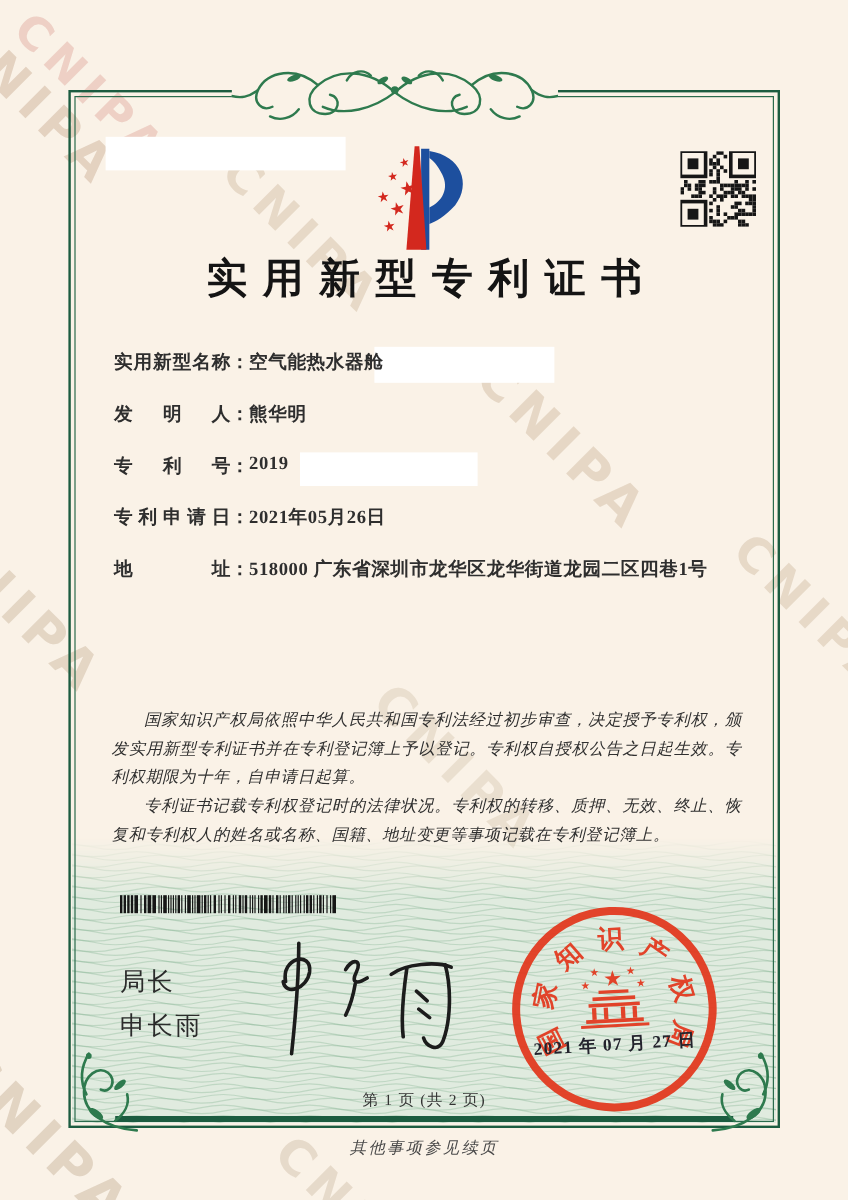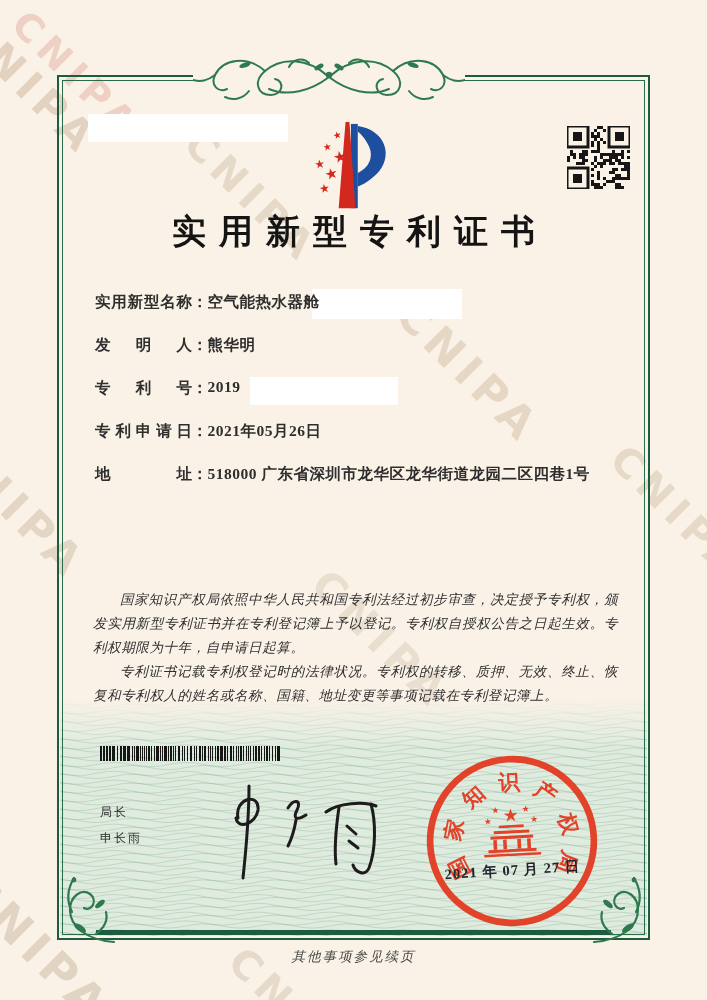--- a/index.html
+++ b/index.html
@@ -43,21 +43,21 @@
   
   .greenband{position:absolute;left:60px;top:698px;width:587px;height:238px;z-index:1;
           background:#e0ebdf;
           -webkit-mask-image:linear-gradient(to bottom,transparent 0,#000 48px);
           mask-image:linear-gradient(to bottom,transparent 0,#000 48px);}
   .greenband svg{position:absolute;inset:0;}
   
   .barcode{position:absolute;left:100px;top:746px;width:184px;height:15px;z-index:3;
           font-size:0;white-space:nowrap;}
   .barcode i{display:inline-block;height:15px;background:#161616;}
-  .signer{position:absolute;left:100px;top:804px;z-index:3;font-size:12px;color:#2b2b2b;
+  .signer{position:absolute;left:100px;top:804px;z-index:3;font-size:21px;color:#2b2b2b;
           font-family:"Liberation Sans","DejaVu Sans",sans-serif;}
   .signer div{margin-bottom:9px;letter-spacing:2px;}
   .signature{position:absolute;left:208px;top:778px;width:195px;height:108px;z-index:3;}
   .seal{position:absolute;left:423px;top:752px;width:178px;height:178px;z-index:4;
         transform:rotate(-3deg);}
   .seal-date{position:absolute;left:420px;top:861px;width:185px;text-align:center;z-index:5;
         font-size:14.5px;color:#23232d;letter-spacing:1px;transform:rotate(-3.5deg);
         font-weight:bold;}
   .pagenum{position:absolute;left:0;top:908px;width:707px;text-align:center;z-index:3;
         font-size:13px;color:#333;letter-spacing:1px;}
@@ -408,15 +408,16 @@
         <text transform="rotate(-76) translate(0,-58)" text-anchor="middle">家</text>
         <text transform="rotate(-38) translate(0,-58)" text-anchor="middle">知</text>
         <text transform="rotate(0) translate(0,-58)" text-anchor="middle">识</text>
         <text transform="rotate(38) translate(0,-58)" text-anchor="middle">产</text>
         <text transform="rotate(76) translate(0,-58)" text-anchor="middle">权</text>
         <text transform="rotate(114) translate(0,-58)" text-anchor="middle">局</text>
       </g>
   </svg>
   <div class="seal-date">2021 年 07 月 27 日</div>
 
+  <div class="pagenum">第 1 页 (共 2 页)</div>
   <div class="contnote">其他事项参见续页</div>
 
 </div>
 
 </body></html>

